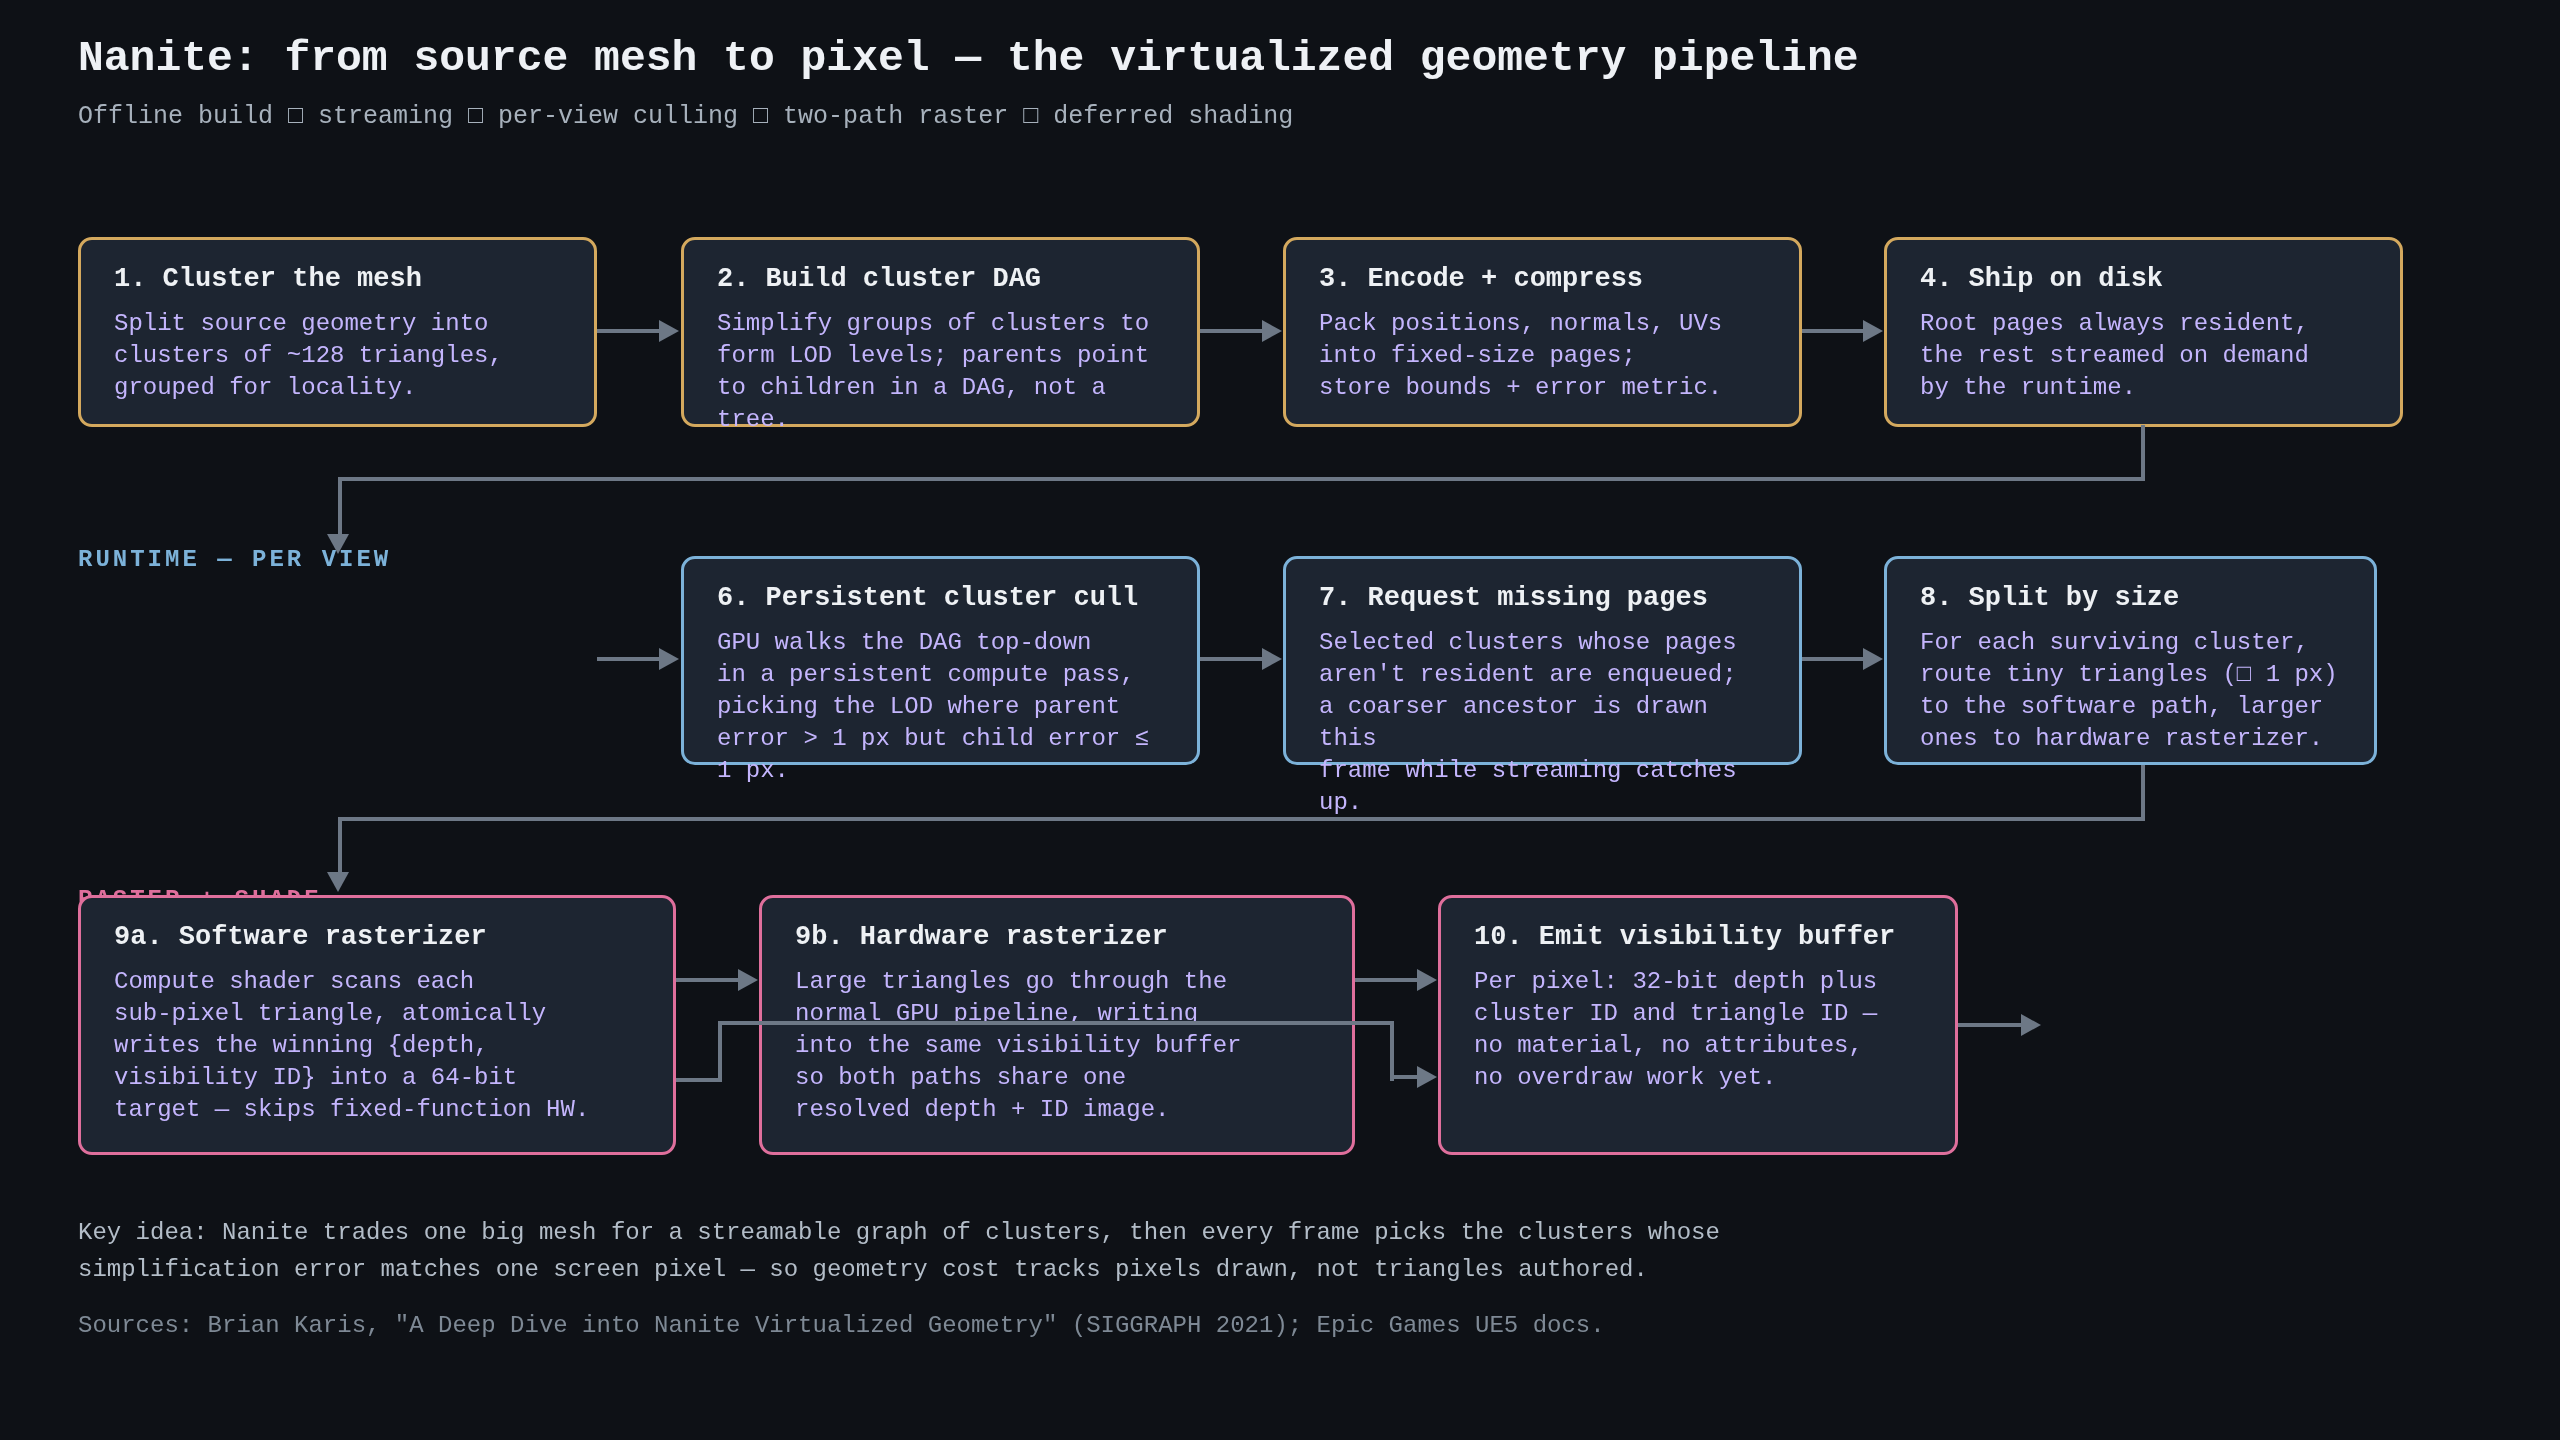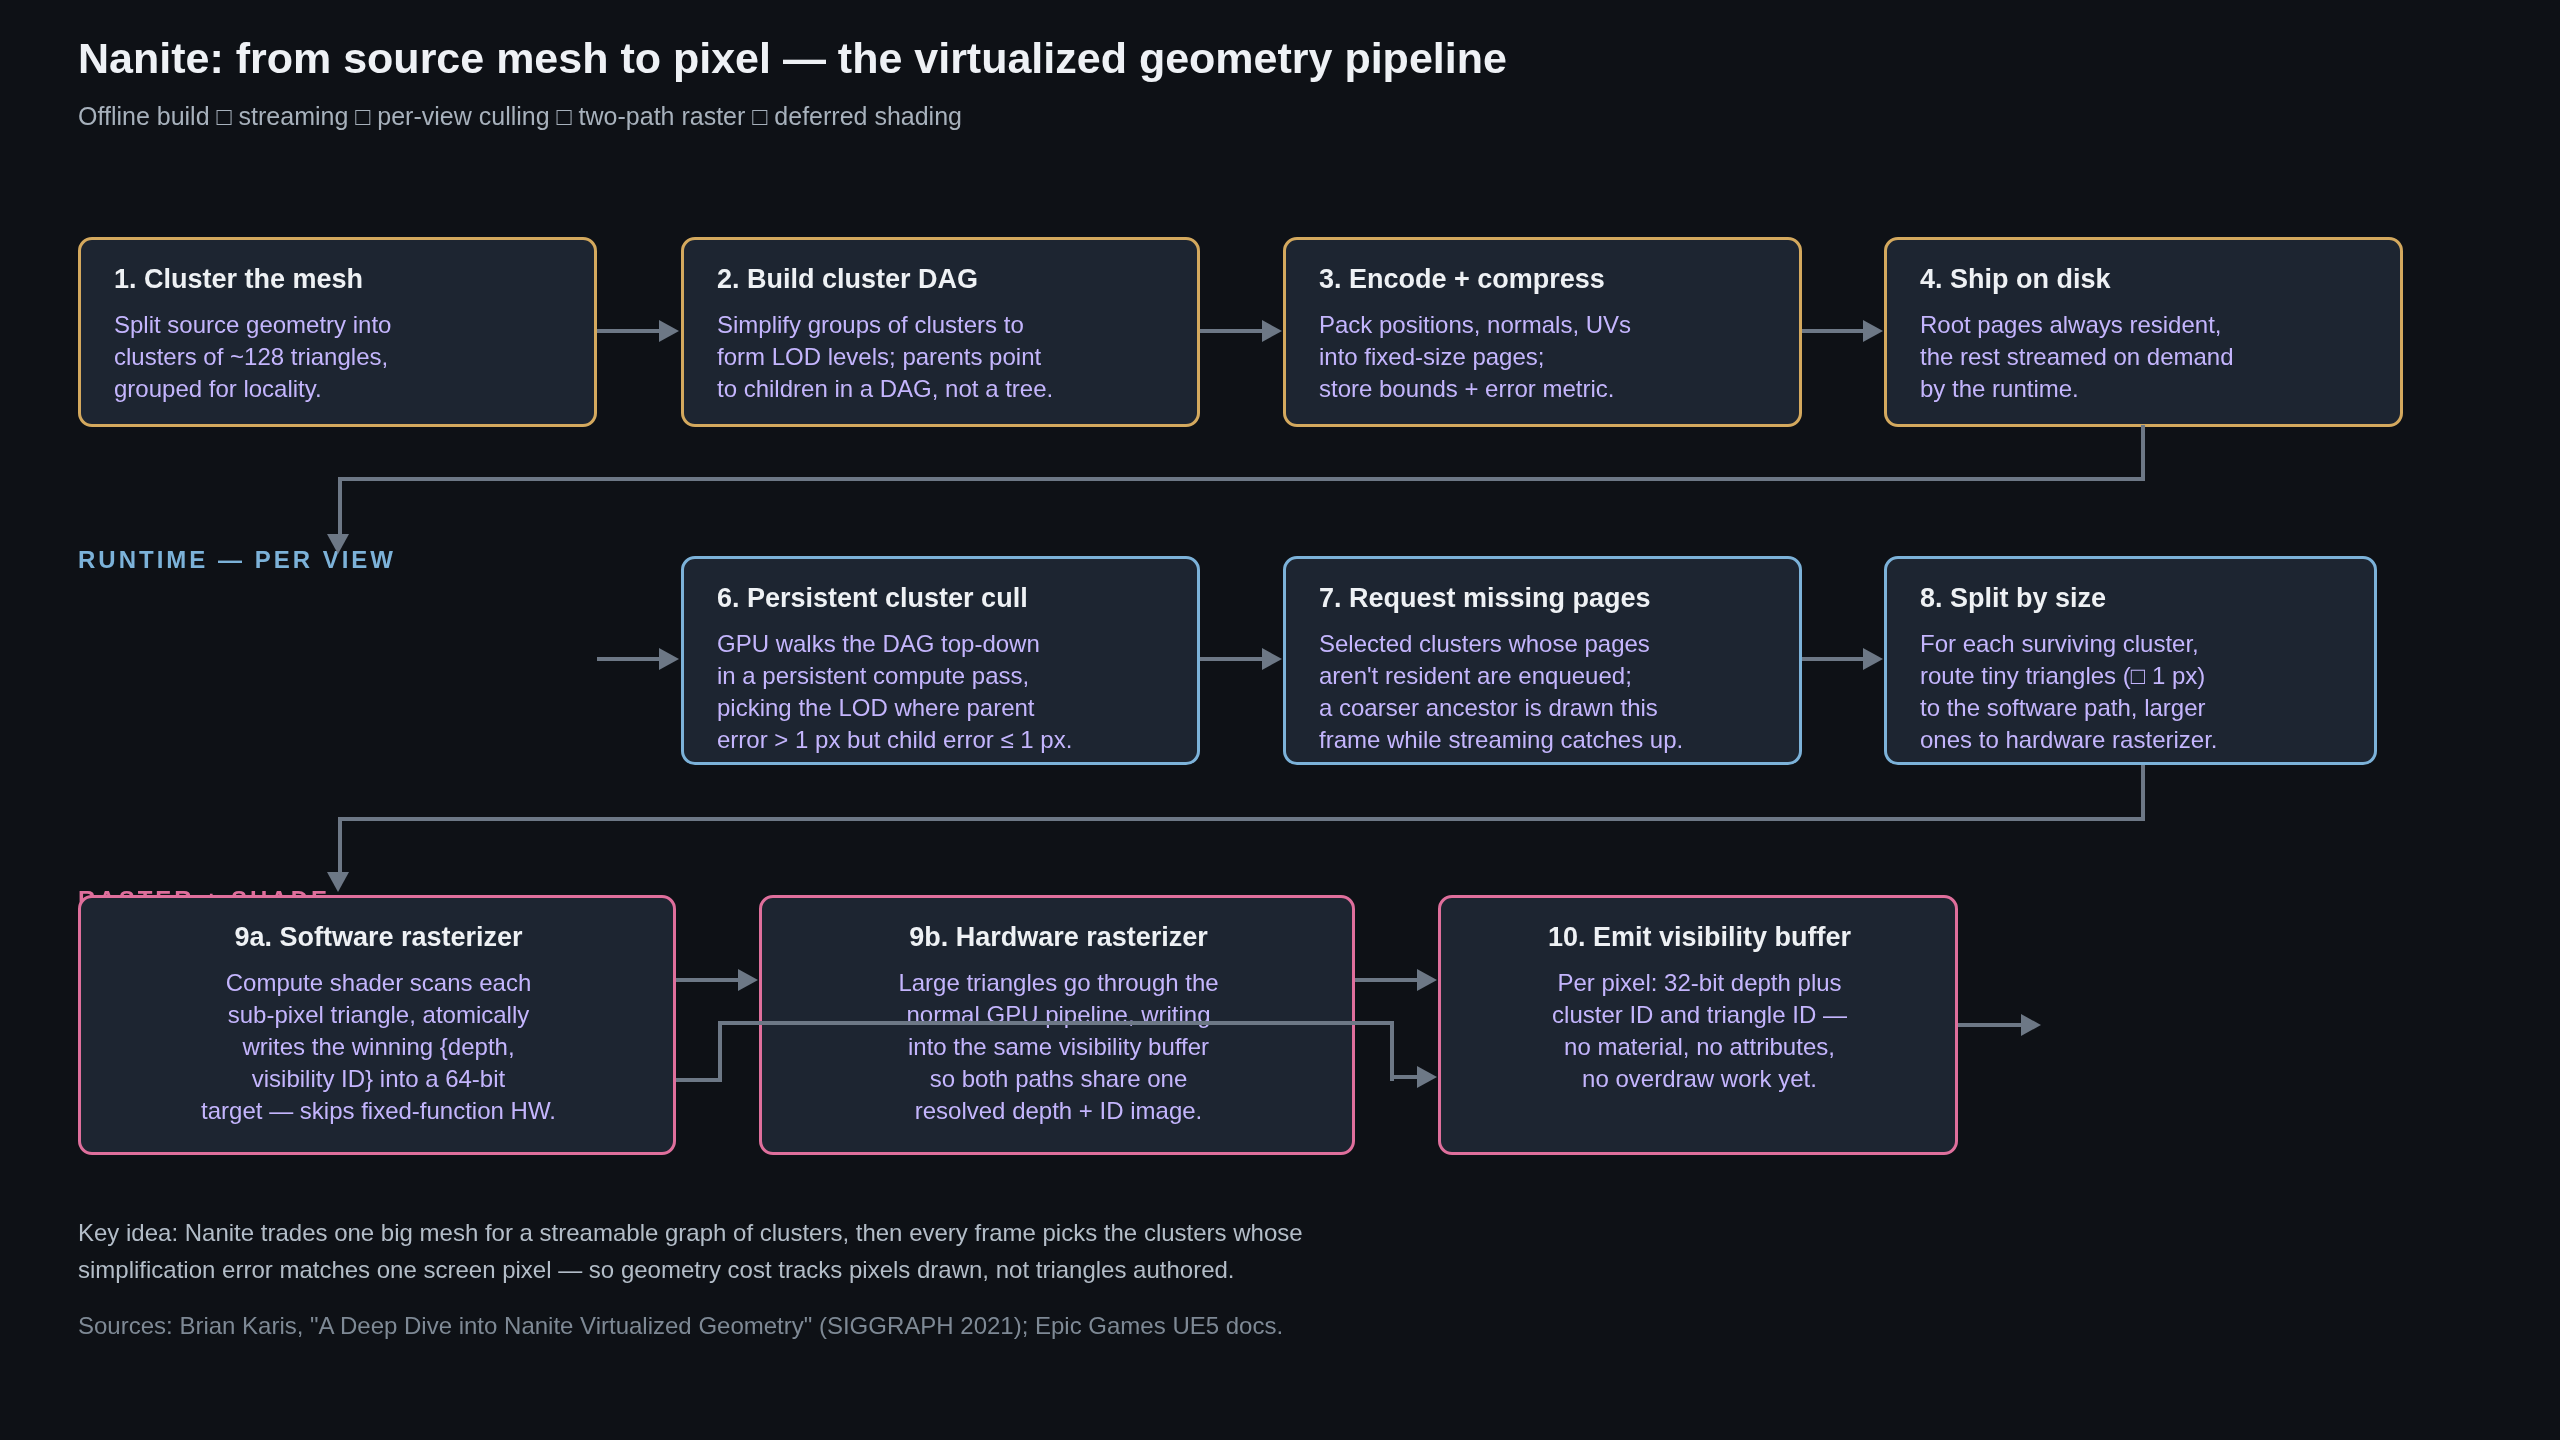--- a/index.html
+++ b/index.html
@@ -1,29 +1,29 @@
 <!DOCTYPE html>
 <html><head>
 <meta charset="utf-8">
 <style>
   html,body{margin:0;padding:0;background:#0e1116;}
   .canvas{
     position:relative;width:2560px;height:1440px;background:#0e1116;
-    font-family:Liberation Sans, sans-serif;overflow:hidden;
+    font-family:Liberation Mono, monospace;overflow:hidden;
   }
   .abs{position:absolute;}
   .page-title{left:78px;top:34px;font-size:43px;font-weight:700;color:#eef1f5;margin:0;}
   .page-subtitle{left:78px;top:102px;font-size:25px;color:#a7b1bc;margin:0;}
   .section-label{font-size:24px;font-weight:700;letter-spacing:3px;margin-top:48px;}
   .gold-text{color:#d4a95e;} .blue-text{color:#7cb2d9;} .pink-text{color:#df6f9c;}
   .box{
     position:absolute;background:#1d2531;border:3px solid #888;border-radius:14px;
     box-sizing:border-box;padding:24px 30px 20px 33px;z-index:1;
   }
-  .box.gold{border-color:#d4a95e;} .box.blue{border-color:#7cb2d9;} .box.pink{border-color:#df6f9c;text-align:center;}
+  .box.gold{border-color:#d4a95e;} .box.blue{border-color:#7cb2d9;} .box.pink{border-color:#df6f9c;}
   .box h3{margin:0 0 14px 0;font-size:27px;font-weight:700;color:#eef1f4;}
   .box p{margin:0;font-size:24px;line-height:32px;color:#c4b5fd;white-space:pre-line;}
   .hline{position:absolute;height:4px;background:#6d7886;z-index:2;}
   .vline{position:absolute;width:4px;background:#6d7886;z-index:2;}
   .arrow-right{position:absolute;width:0;height:0;z-index:2;
     border-top:11px solid transparent;border-bottom:11px solid transparent;border-left:20px solid #6d7886;}
   .arrow-down{position:absolute;width:0;height:0;z-index:2;
     border-left:11px solid transparent;border-right:11px solid transparent;border-top:20px solid #6d7886;}
   .key-idea{left:78px;top:1214px;font-size:24px;line-height:37px;color:#b3bdc8;white-space:pre-line;margin:0;}
   .sources{left:78px;top:1312px;font-size:24px;color:#7e8995;margin:0;}

